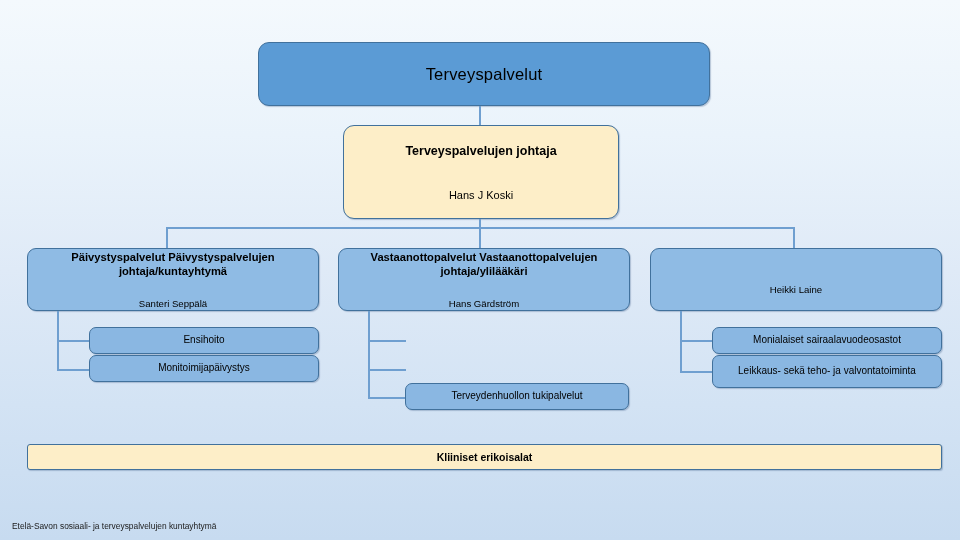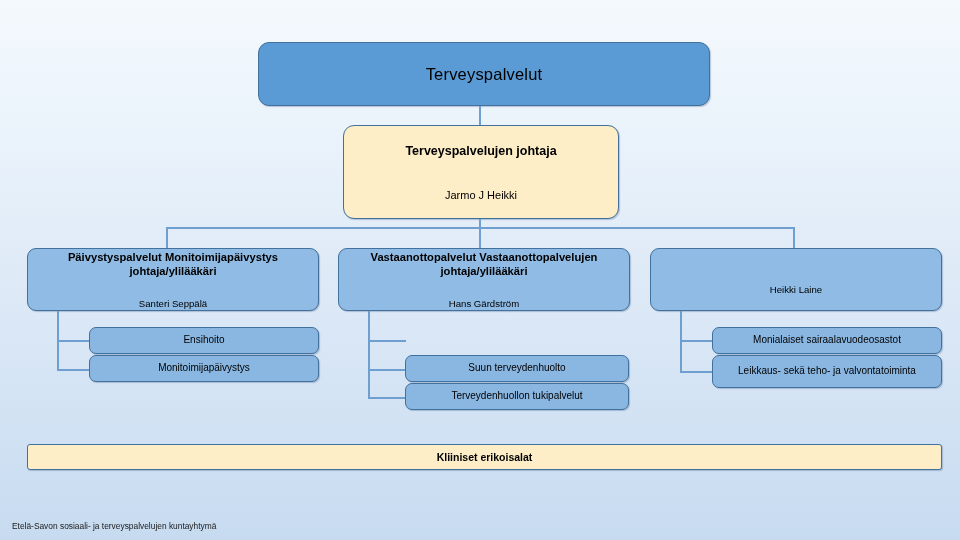--- a/index.html
+++ b/index.html
@@ -87,33 +87,33 @@
 <div id="org-canvas">
 
   <div class="node node-title" style="left:258px; top:42px; width:452px; height:64px;">
     <span>Terveyspalvelut</span>
   </div>
 
   <div class="conn conn-v" style="left:479px; top:106px; width:2px; height:19px;"></div>
 
   <div class="node node-director" style="left:343px; top:125px; width:276px; height:94px;">
     <span class="line1">Terveyspalvelujen johtaja</span>
-    <span class="line2">Jarmo J Heikki</span>
+    <span class="line2">Hans J Koski</span>
   </div>
 
   <div class="conn conn-v" style="left:479px; top:219px; width:2px; height:9px;"></div>
 
   <div class="conn conn-h" style="left:166px; top:227px; width:629px; height:2px;"></div>
 
   <div class="conn conn-v" style="left:166px; top:227px; width:2px; height:22px;"></div>
   <div class="conn conn-v" style="left:479px; top:227px; width:2px; height:22px;"></div>
   <div class="conn conn-v" style="left:793px; top:227px; width:2px; height:22px;"></div>
 
   <div class="node node-dept" style="left:27px; top:248px; width:292px; height:63px;">
-    <span class="line1">Päivystyspalvelut Monitoimijapäivystys johtaja/ylilääkäri</span>
+    <span class="line1">Päivystyspalvelut Päivystyspalvelujen johtaja/kuntayhtymä</span>
     <span class="line2">Santeri Seppälä</span>
   </div>
   <div class="conn conn-v" style="left:57px; top:311px; width:2px; height:60px;"></div>
   <div class="conn conn-h" style="left:57px; top:340px; width:33px; height:2px;"></div>
   <div class="conn conn-h" style="left:57px; top:369px; width:33px; height:2px;"></div>
 
   <div class="node node-sub" style="left:89px; top:327px; width:230px; height:27px;">
     <span>Ensihoito</span>
   </div>
   <div class="node node-sub" style="left:89px; top:355px; width:230px; height:27px;">
@@ -122,23 +122,20 @@
 
   <div class="node node-dept" style="left:338px; top:248px; width:292px; height:63px;">
     <span class="line1">Vastaanottopalvelut Vastaanottopalvelujen johtaja/ylilääkäri</span>
     <span class="line2">Hans Gärdström</span>
   </div>
   <div class="conn conn-v" style="left:368px; top:311px; width:2px; height:88px;"></div>
   <div class="conn conn-h" style="left:368px; top:340px; width:38px; height:2px;"></div>
   <div class="conn conn-h" style="left:368px; top:369px; width:38px; height:2px;"></div>
   <div class="conn conn-h" style="left:368px; top:397px; width:38px; height:2px;"></div>
 
-  <div class="node node-sub" style="left:405px; top:355px; width:224px; height:27px;">
-    <span>Suun terveydenhuolto</span>
-  </div>
   <div class="node node-sub" style="left:405px; top:383px; width:224px; height:27px;">
     <span>Terveydenhuollon tukipalvelut</span>
   </div>
 
   <div class="node node-dept" style="left:650px; top:248px; width:292px; height:63px;">
     <span class="line2">Heikki Laine</span>
   </div>
   <div class="conn conn-v" style="left:680px; top:311px; width:2px; height:62px;"></div>
   <div class="conn conn-h" style="left:680px; top:340px; width:33px; height:2px;"></div>
   <div class="conn conn-h" style="left:680px; top:371px; width:33px; height:2px;"></div>

